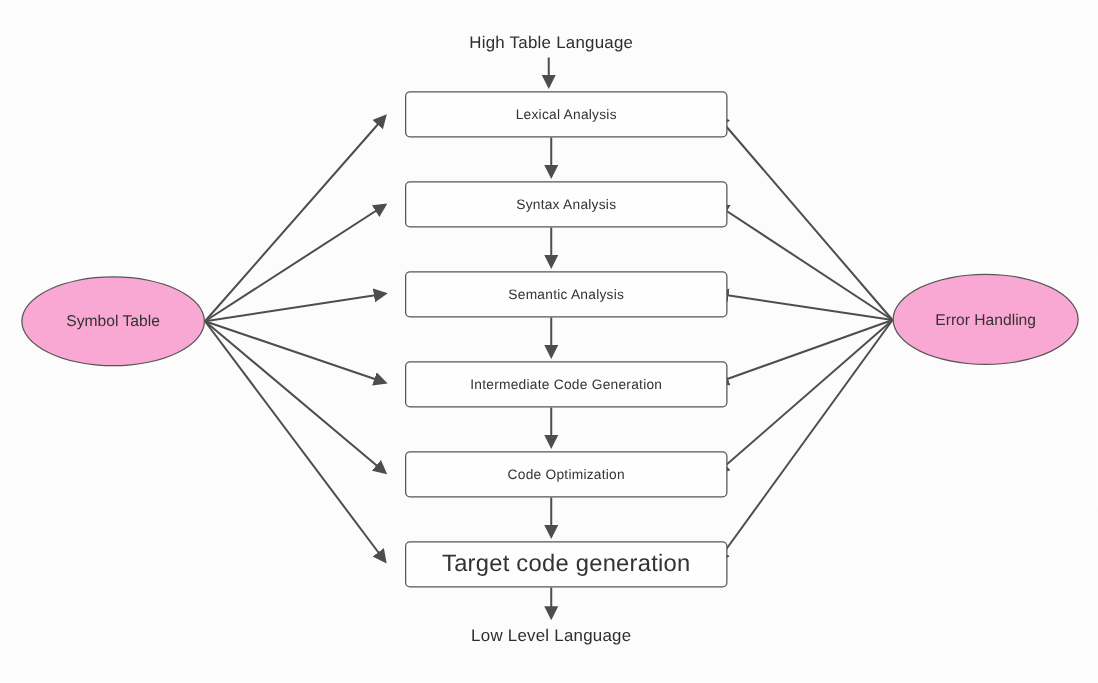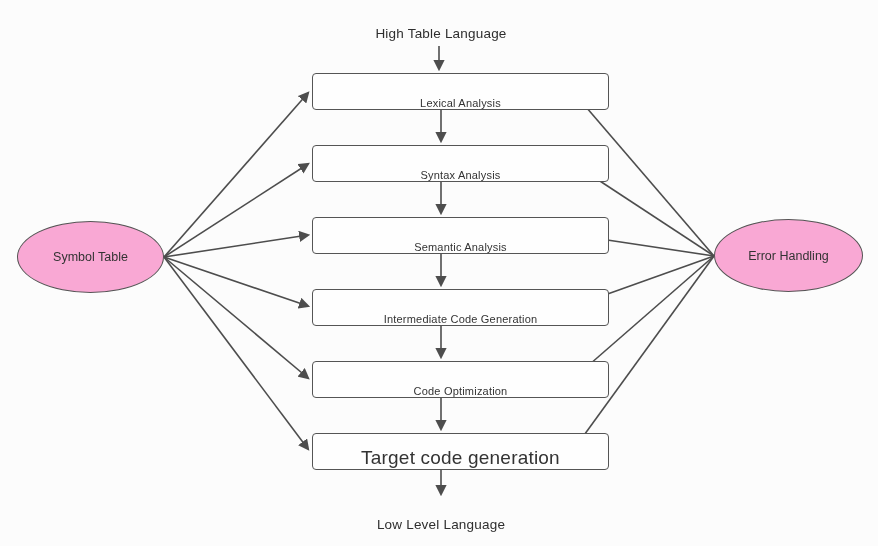--- a/index.html
+++ b/index.html
@@ -5,41 +5,41 @@
   html,body{margin:0;padding:0;background:#ffffff;}
   .stage{
     position:relative;width:878px;height:546px;overflow:hidden;
     background:#fcfcfc;
     font-family:"Liberation Sans", sans-serif;
     color:#333;
   }
   .arrows{position:absolute;left:0;top:0;width:878px;height:546px;}
   .arrows line{stroke:#4d4d4d;stroke-width:1.6;}
   .box{
-    position:absolute;left:312px;width:297px;height:37px;
+    position:absolute;left:324px;width:258px;height:37px;
     box-sizing:border-box;
     background:#fefefe;border:1.6px solid #555;border-radius:4px;
-    display:flex;align-items:flex-end;justify-content:center;
+    display:flex;align-items:center;justify-content:center;
     font-size:11px;color:#333;letter-spacing:.2px;
   }
   .box.large{font-size:19px;}
   .ellipse{
     position:absolute;box-sizing:border-box;
     background:#f9a8d4;border:1.6px solid #555;border-radius:50%;
     display:flex;align-items:center;justify-content:center;
     font-size:12.5px;color:#333;
   }
   .ellipse.left{left:17px;top:221px;width:147px;height:72px;}
   .ellipse.right{left:714px;top:219px;width:149px;height:73px;}
   .float-label{
     position:absolute;left:331px;width:220px;text-align:center;
     font-size:13.5px;color:#2e2e2e;letter-spacing:.2px;
   }
   .float-label.top{top:26px;}
-  .float-label.bottom{top:517px;}
+  .float-label.bottom{top:501px;}
 </style>
 </head>
 <body>
 
 <div class="stage">
 
   <svg class="arrows" xmlns="http://www.w3.org/2000/svg">
     <defs>
       <marker id="arrow" viewBox="0 0 10 10" refX="8" refY="5" markerWidth="7" markerHeight="7" orient="auto-start-reverse">
         <path d="M0,0 L10,5 L0,10 z" fill="#4d4d4d"></path>

